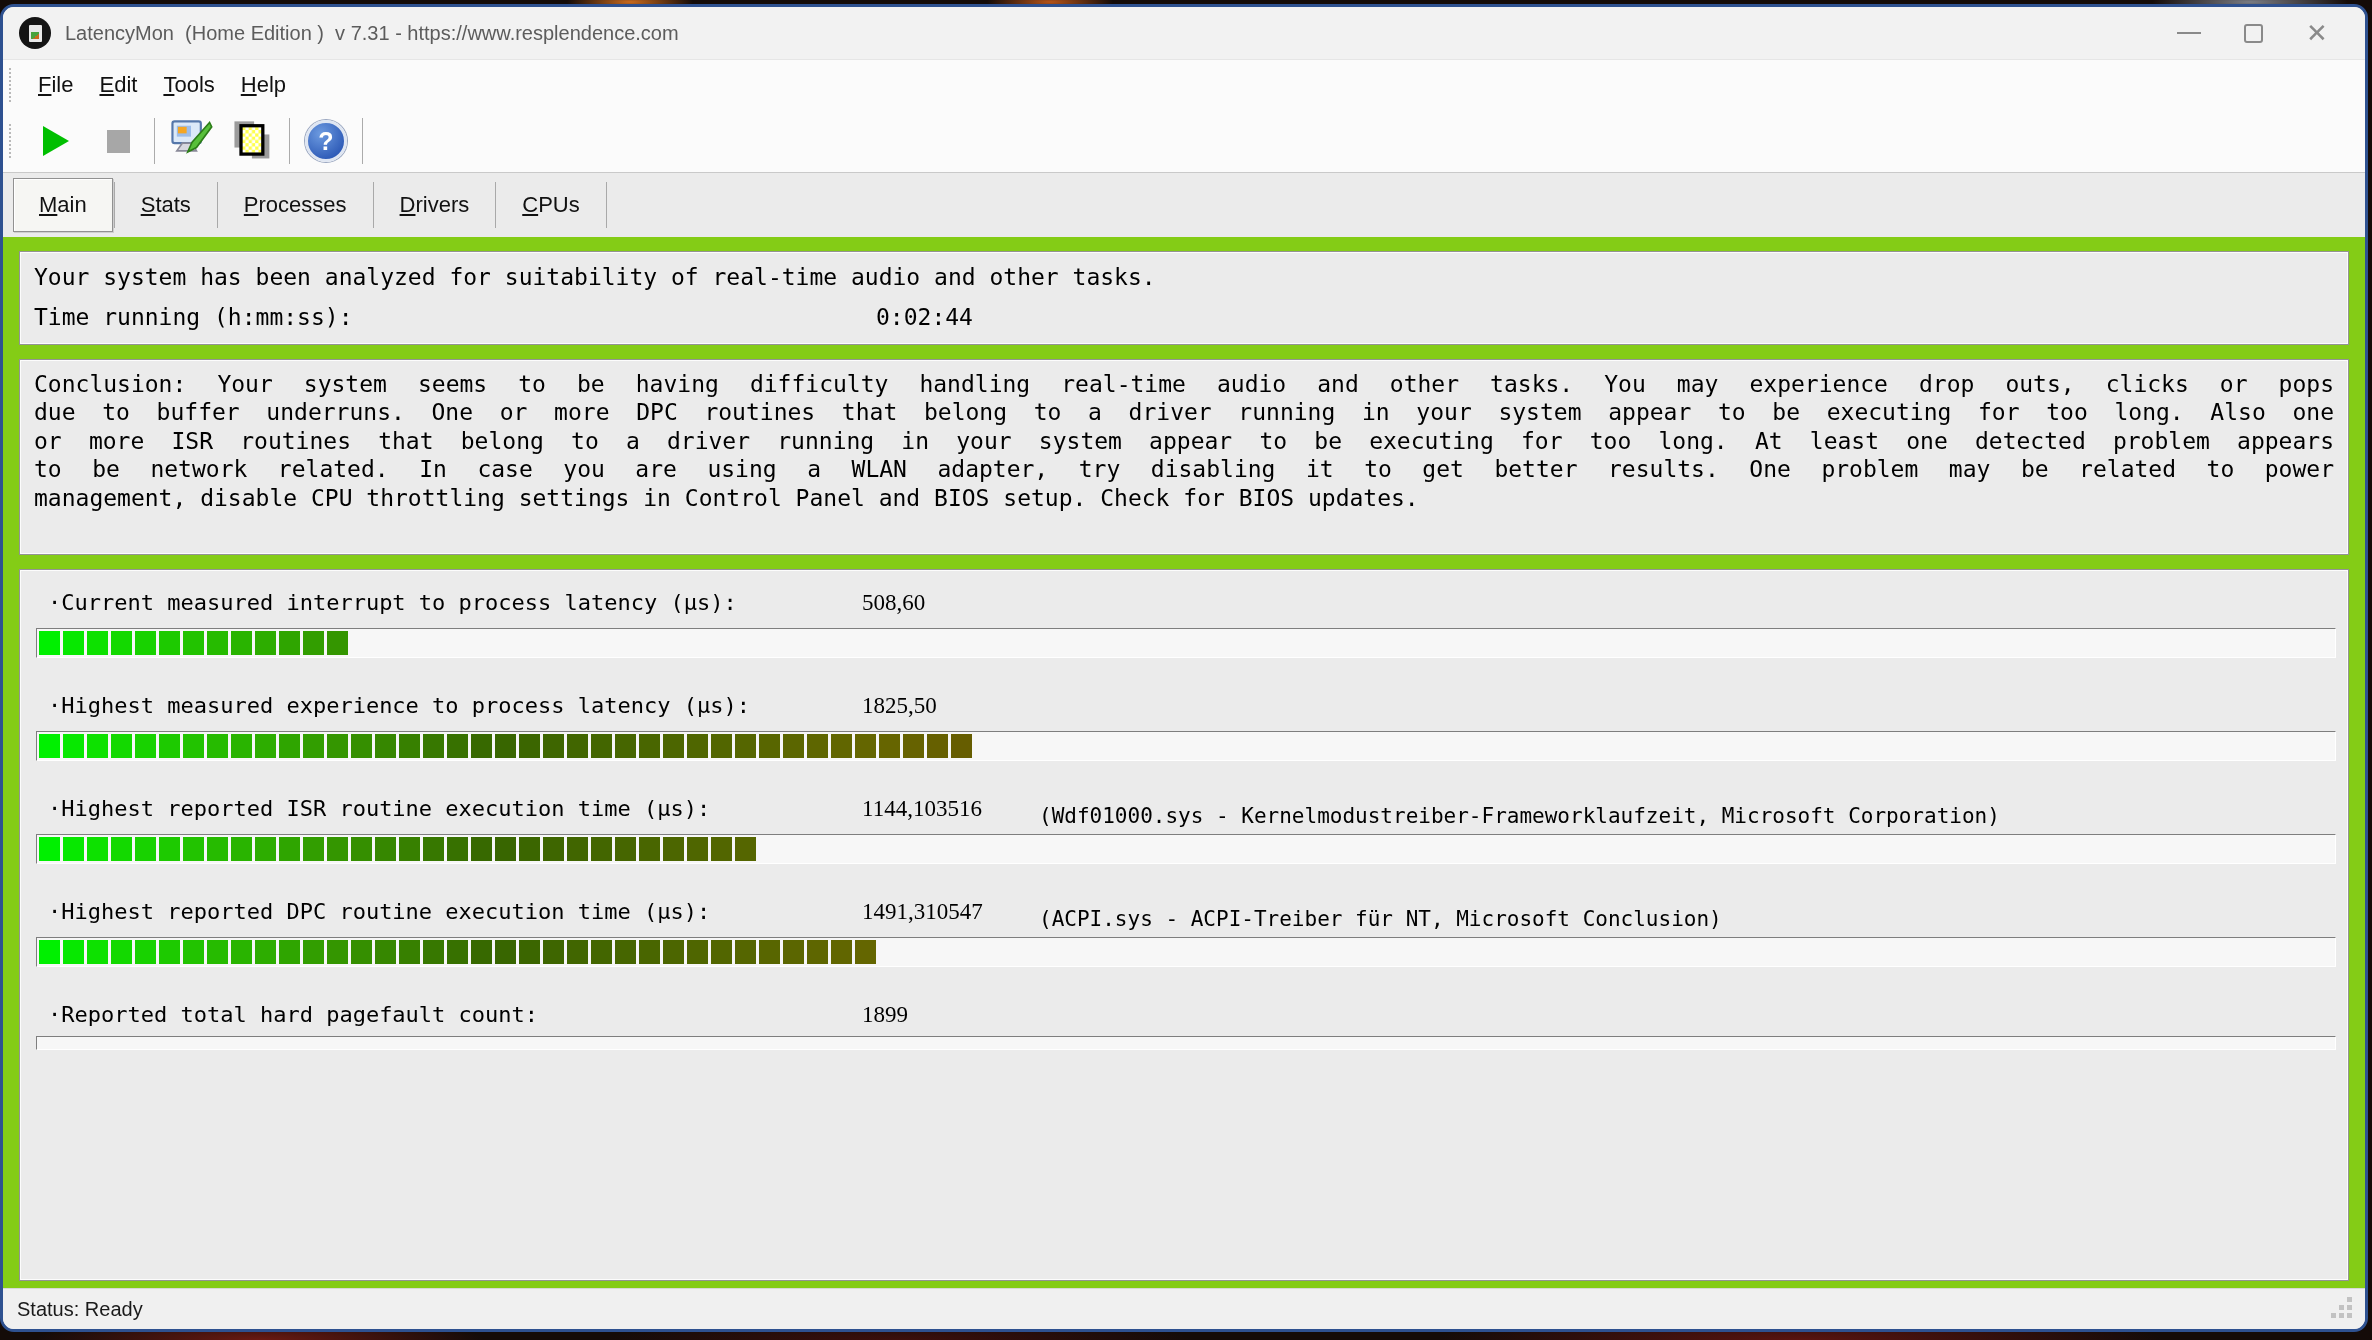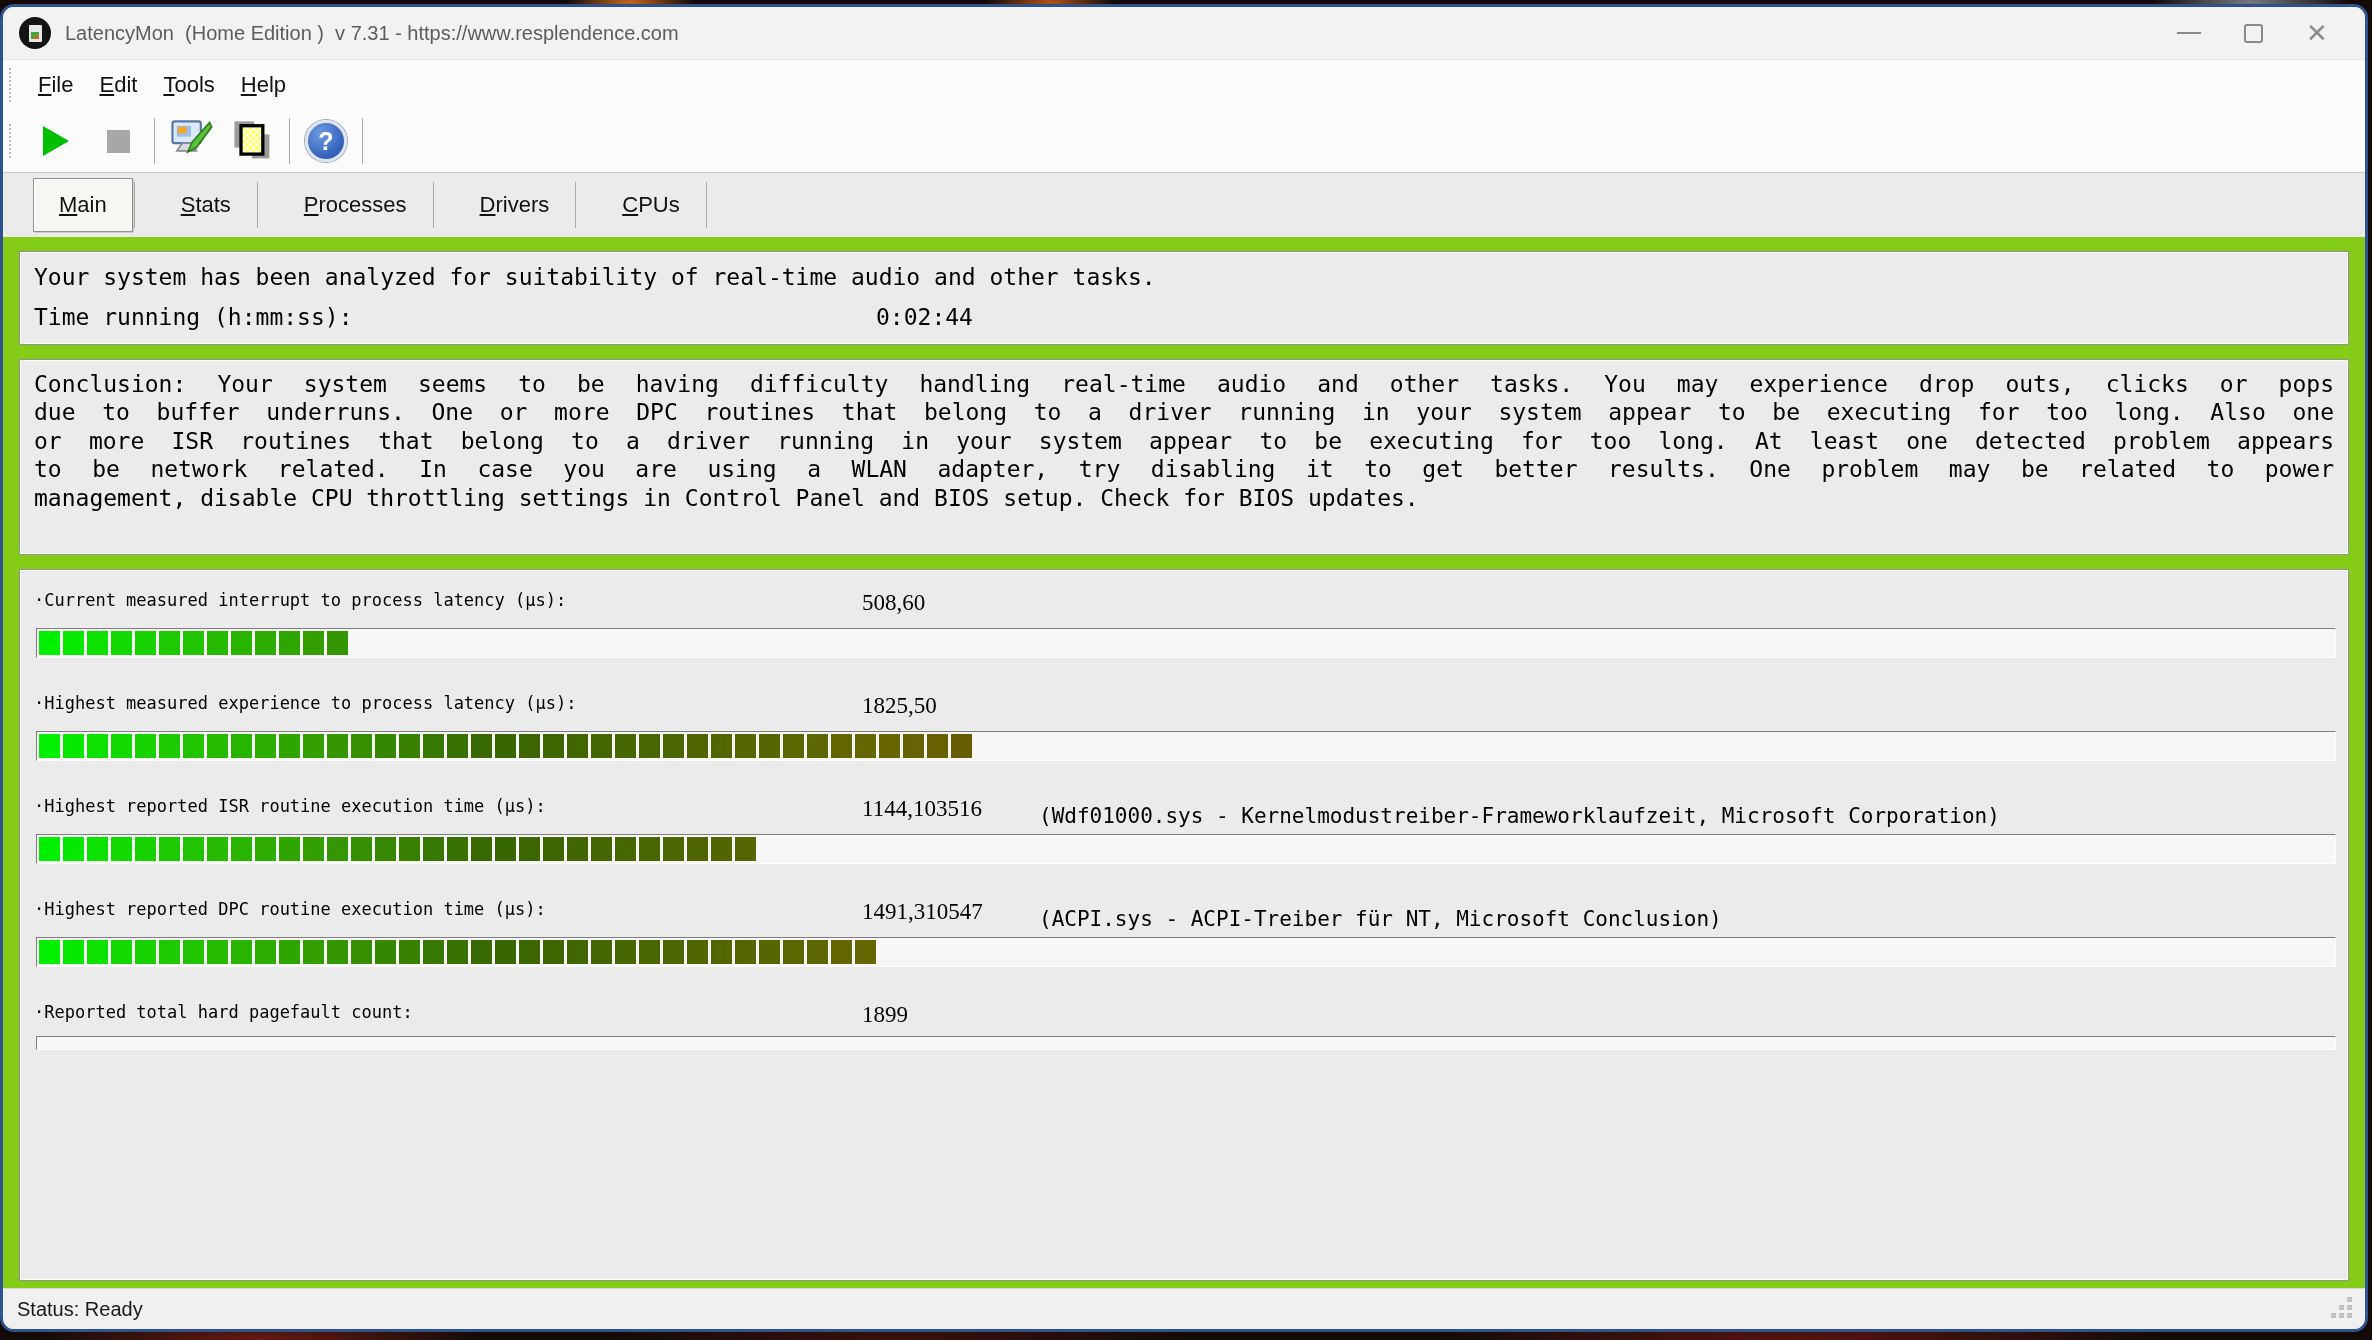--- a/index.html
+++ b/index.html
@@ -48,41 +48,41 @@
   .tb-sep{width:1px;height:46px;background:#ababab;margin:0 5px;flex:0 0 auto;}
   .glyph-play{width:0;height:0;border-left:26px solid #00bf00;border-top:15px solid transparent;border-bottom:15px solid transparent;}
   .glyph-stop{width:23px;height:23px;background:#a7a7a7;}
   .help-circle{width:42px;height:42px;border-radius:50%;
     background:radial-gradient(circle at 35% 30%, #6d9be0, #2f5cb8 75%);
     border:3px solid #dfe6f2;box-shadow:0 0 0 1px #9aa7c0;box-sizing:border-box;
     display:flex;align-items:center;justify-content:center;color:#fff;font-weight:bold;font-size:25px;}
 
   
   #tabbar{height:64px;flex:0 0 auto;background:#ebebeb;display:flex;align-items:center;padding-left:10px;}
-  .tab{display:inline-block;font-size:22px;color:#111;padding:0 25px;height:50px;line-height:50px;margin-left:20px;}
+  .tab{display:inline-block;font-size:22px;color:#111;padding:0 25px;height:50px;line-height:50px;}
   .tab::first-letter{text-decoration:underline;}
   .tab.selected{background:#f6f6f3;border:1px solid #919191;box-shadow:inset 1px 1px 0 #ffffff,1px 1px 0 #cfcfcf;height:54px;line-height:52px;box-sizing:border-box;}
   .tab-sep{width:1px;height:46px;background:#a9a9a9;margin:0 1px;}
 
   
   #content{flex:1;background:#84cc16;padding:14px 16px 0;position:relative;}
   .panel{border:1px solid #939393;background:#ebebeb;box-shadow:inset 1px 1px 0 #fcfcfc,inset -1px -1px 0 #fcfcfc;box-sizing:border-box;}
 
   #panel-analysis{height:94px;margin-bottom:14px;position:relative;}
   #analysis-summary{position:absolute;left:14px;top:12px;font-size:23px;color:#000;white-space:pre;}
   #time-label{position:absolute;left:14px;top:52px;font-size:23px;color:#000;}
   #time-value{position:absolute;left:856px;top:52px;font-size:23px;color:#000;}
 
   #panel-conclusion{height:196px;margin-bottom:14px;padding:10px 14px;}
   .c-line{font-size:23px;line-height:28.4px;color:#000;text-align:justify;text-align-last:justify;}
   .c-line:last-child{text-align-last:auto;}
 
   #panel-measurements{height:712px;padding-top:12px;}
   .m-row{height:103px;position:relative;}
-  .m-label{position:absolute;left:14px;top:8px;font-size:17px;color:#000;}
+  .m-label{position:absolute;left:28px;top:8px;font-size:22px;color:#000;}
   .m-value{position:absolute;left:842px;top:8px;font-size:23px;color:#000;font-family:Liberation Serif, serif;}
   .m-info{position:absolute;left:1019px;top:16px;font-size:21px;color:#000;}
   .bar-well{position:absolute;left:16px;top:46px;width:2300px;height:30px;background:#f7f7f7;
     border-top:1px solid #7e7e7e;border-left:1px solid #7e7e7e;border-bottom:1px solid #ffffff;border-right:1px solid #ffffff;
     box-sizing:border-box;display:flex;align-items:center;padding:1px 2px;gap:3px;}
   .bar-well.small{height:14px;top:42px;}
   .bar-seg{flex:0 0 21px;width:21px;height:24px;}
 
   
   #statusbar{height:40px;flex:0 0 auto;background:#f0f0f0;border-top:1px solid #d8d8d8;display:flex;align-items:center;padding-left:14px;position:relative;}

